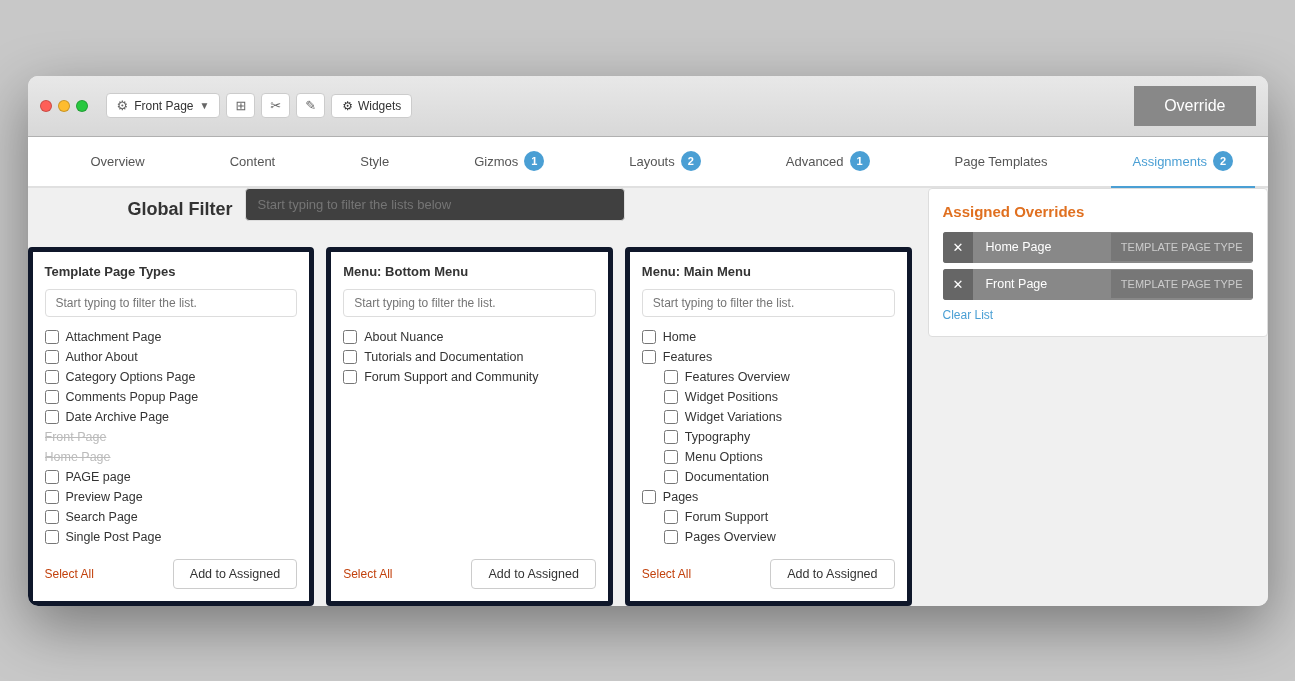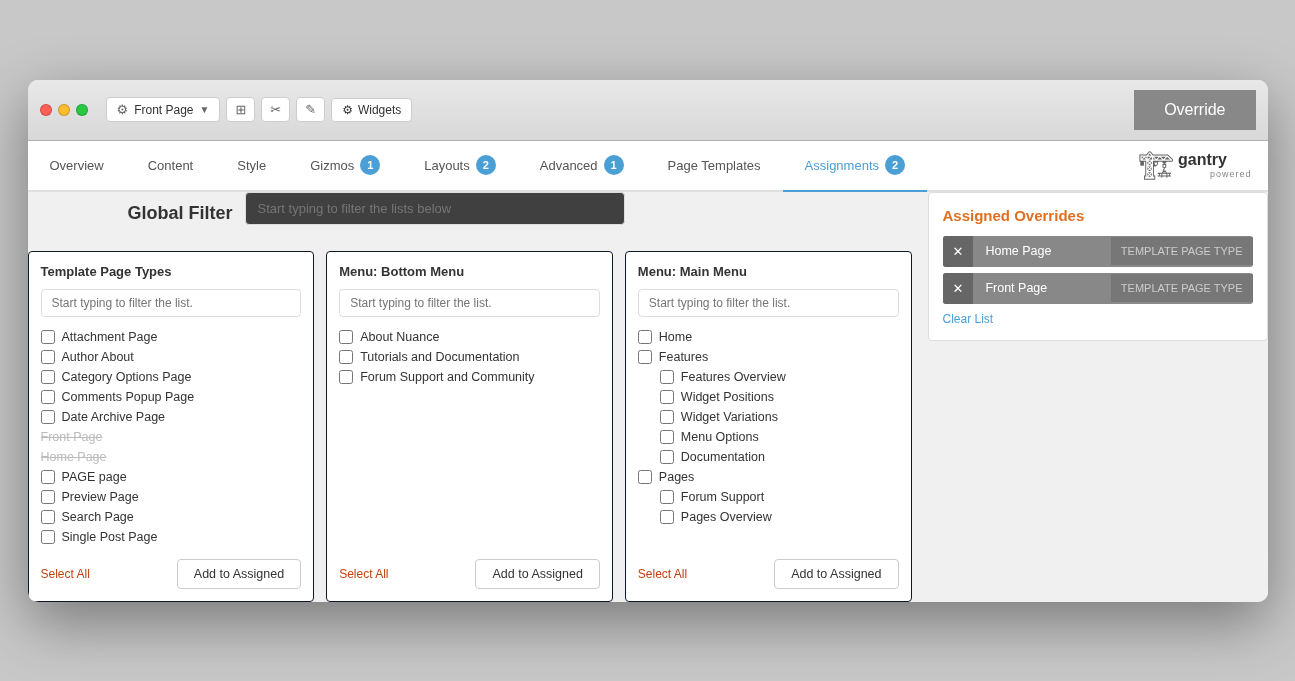--- a/index.html
+++ b/index.html
@@ -110,20 +110,21 @@
       padding: 14px 22px;
       cursor: pointer;
       color: #555;
       font-size: 13px;
       display: flex;
       align-items: center;
       gap: 6px;
       border-bottom: 2px solid transparent;
       margin-bottom: -2px;
       white-space: nowrap;
+      margin-left: 41px;
     }
     .tab.active {
       color: #4a9fd4;
       border-bottom: 2px solid #4a9fd4;
       font-weight: 500;
     }
     .badge {
       background: #4a9fd4;
       color: white;
       border-radius: 50%;
@@ -176,21 +177,21 @@
       background: #404040;
       max-width: 380px;
     }
     .columns {
       display: flex;
       gap: 12px;
     }
     .column {
       flex: 1;
       background: white;
-      border: 1px solid #0f172a;
+      border: 5px solid #0f172a;
       border-radius: 4px;
       padding: 12px;
       display: flex;
       flex-direction: column;
     }
     .column-title {
       font-weight: 600;
       color: #333;
       margin-bottom: 10px;
       font-size: 13px;
@@ -477,20 +478,24 @@
             <div class="check-item sub">
               <input type="checkbox" style="">
               <span>Widget Positions</span>
             </div>
             <div class="check-item sub">
               <input type="checkbox" style="">
               <span>Widget Variations</span>
             </div>
             <div class="check-item sub">
               <input type="checkbox" style="">
+              <span>Typography</span>
+            </div>
+            <div class="check-item sub">
+              <input type="checkbox" style="">
               <span>Menu Options</span>
             </div>
             <div class="check-item sub">
               <input type="checkbox" style="">
               <span>Documentation</span>
             </div>
             <div class="check-item">
               <input type="checkbox" style="">
               <span>Pages</span>
             </div>

